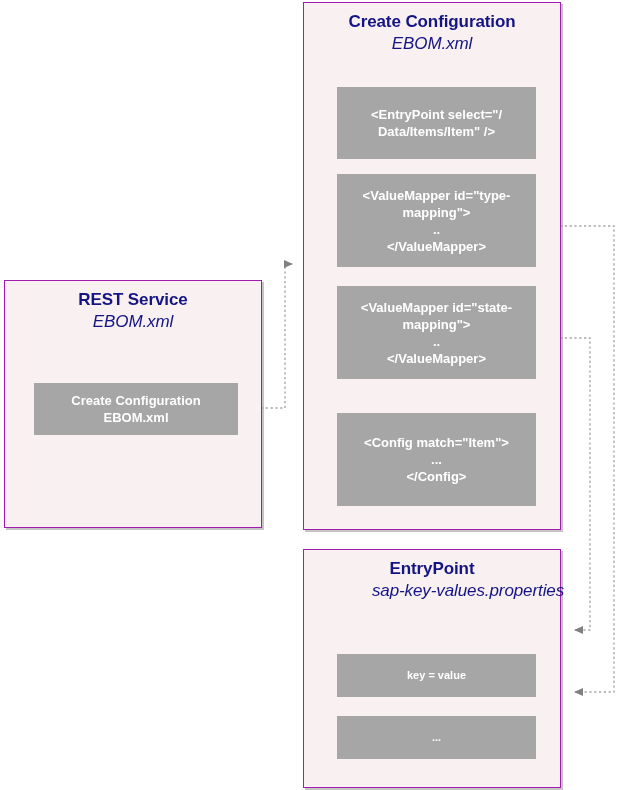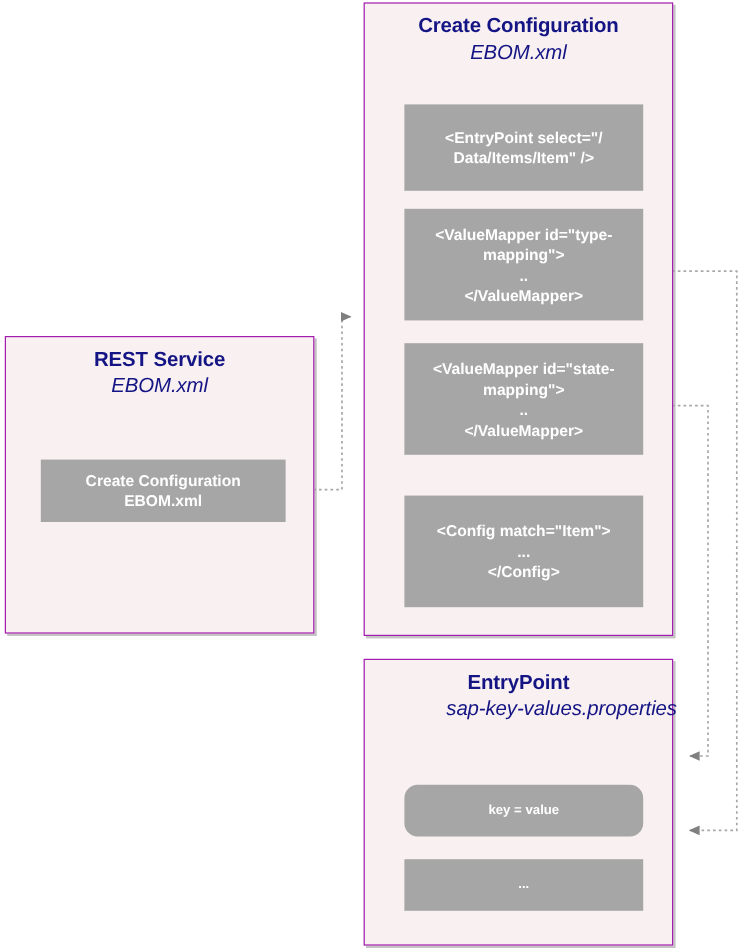--- a/index.html
+++ b/index.html
@@ -86,21 +86,21 @@
   
   #gbox-entrypoint    { left:33px; top:84px;  width:199px; height:72px; }
   #gbox-valuemapper-1 { left:33px; top:171px; width:199px; height:93px; }
   #gbox-valuemapper-2 { left:33px; top:283px; width:199px; height:93px; }
   #gbox-config        { left:33px; top:410px; width:199px; height:93px; }
 
   
   #gbox-create-config-call { left:29px; top:102px; width:204px; height:52px; }
 
   
-  #gbox-key-value { left:33px; top:104px; width:199px; height:43px;border-radius:11px; }
+  #gbox-key-value { left:33px; top:104px; width:199px; height:43px; }
   #gbox-ellipsis  { left:33px; top:166px; width:199px; height:43px; }
 </style>
 </head>
 <body>
 
 <svg id="connectors" viewBox="0 0 625 790" width="625" height="790">
   <defs>
     <marker id="arrow-right" markerWidth="9" markerHeight="9" refX="8" refY="4.5" orient="auto" markerUnits="userSpaceOnUse">
       <path d="M0,0.5 L9,4.5 L0,8.5 Z" fill="#808080"></path>
     </marker>

